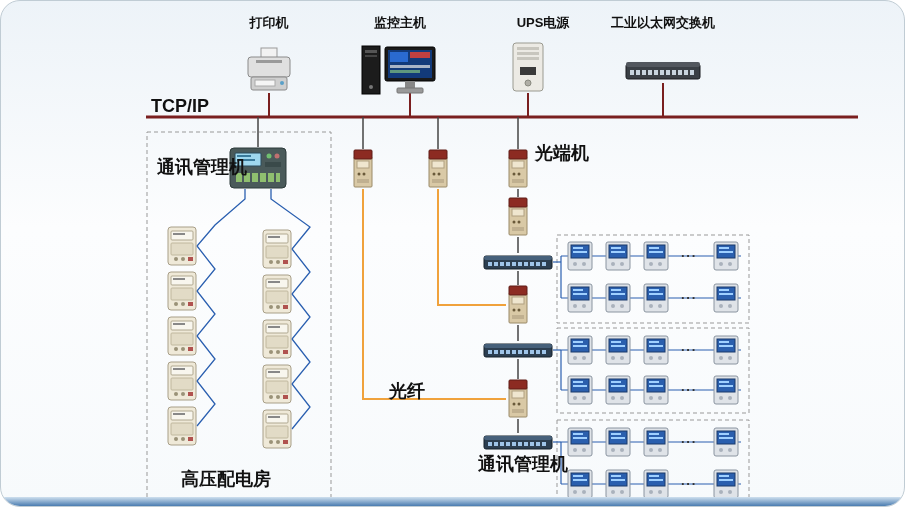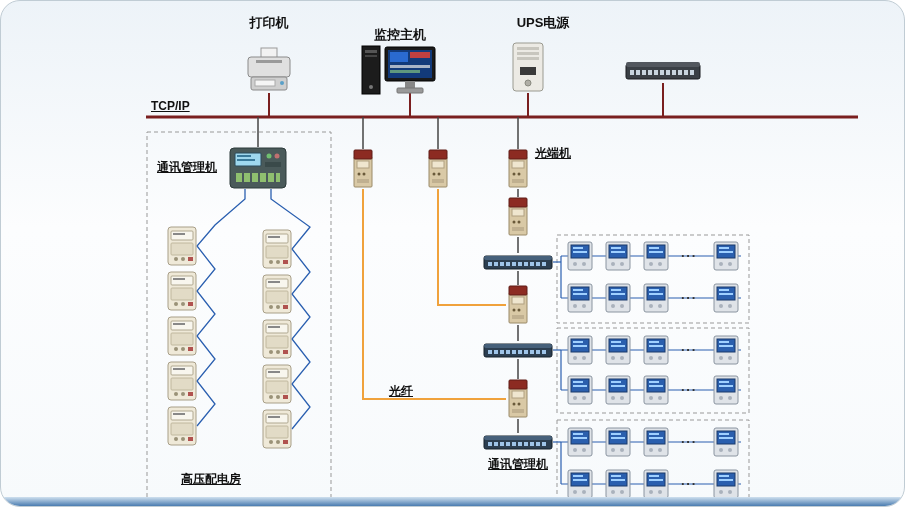--- a/index.html
+++ b/index.html
@@ -10,21 +10,21 @@
   }
   .bottom-strip{
     position:absolute;left:0;right:0;bottom:0;height:9px;
     background:linear-gradient(#cfe0ef,#4a7cb0);
   }
   svg.canvas{position:absolute;left:0;top:0;}
   .lbl{
     position:absolute;color:#111;font-weight:bold;font-size:13px;line-height:16px;
     white-space:nowrap;
   }
-  .lbl.small{font-size:12px;text-decoration:underline;}
+  .lbl.small{font-size:18px;}
   .lbl.center{text-align:center;}
   .ellipsis{
     position:absolute;width:24px;text-align:center;color:#333;
     font-weight:bold;font-size:13px;line-height:16px;letter-spacing:1px;
   }
   
   .bus{stroke:var(--bus,#7a1f1f);}
   .fiber{stroke:var(--fiber,#f0a23c);fill:none;}
   .line-blue{stroke:var(--line-blue,#2a5fb0);fill:none;}
   .line-dark{stroke:var(--line-dark,#444444);}
@@ -244,22 +244,23 @@
     <use href="#sym-meter-blue" x="604" y="426" width="26" height="30"></use>
     <use href="#sym-meter-blue" x="642" y="426" width="26" height="30"></use>
     <use href="#sym-meter-blue" x="712" y="426" width="26" height="30"></use>
     <use href="#sym-meter-blue" x="566" y="468" width="26" height="30"></use>
     <use href="#sym-meter-blue" x="604" y="468" width="26" height="30"></use>
     <use href="#sym-meter-blue" x="642" y="468" width="26" height="30"></use>
     <use href="#sym-meter-blue" x="712" y="468" width="26" height="30"></use>
   </svg>
 
   <div class="lbl center" style="left:218px;top:14px;width:100px;">打印机</div>
-  <div class="lbl center" style="left:349px;top:14px;width:100px;margin-top:12px;">监控主机</div>
+  <div class="lbl center" style="left:349px;top:14px;width:100px;">监控主机</div>
   <div class="lbl center" style="left:492px;top:14px;width:100px;">UPS电源</div>
+  <div class="lbl center" style="left:592px;top:14px;width:140px;">工业以太网交换机</div>
 
   <div class="lbl small" style="left:150px;top:97px;">TCP/IP</div>
 
   <div class="lbl small" style="left:156px;top:158px;">通讯管理机</div>
   <div class="lbl small" style="left:152px;top:470px;margin-left:28px;">高压配电房</div>
 
   <div class="lbl small" style="left:534px;top:144px;">光端机</div>
   <div class="lbl small" style="left:388px;top:382px;text-align:center;">光纤</div>
   <div class="lbl small center" style="left:477px;top:455px;width:80px;">通讯管理机</div>
 

